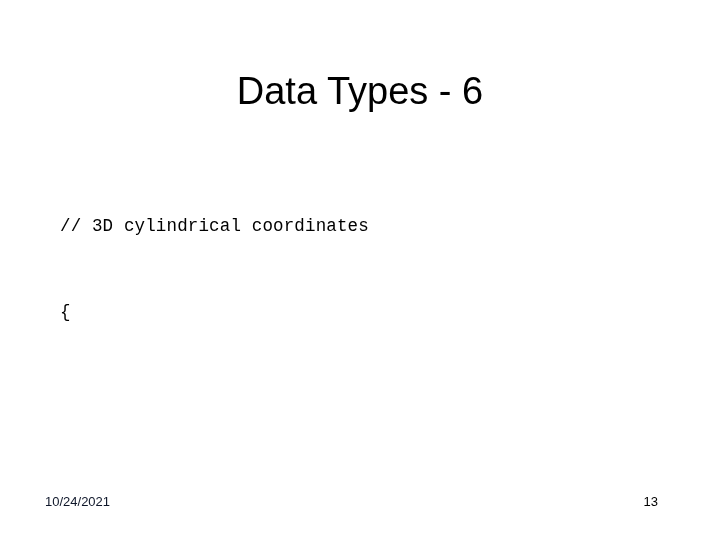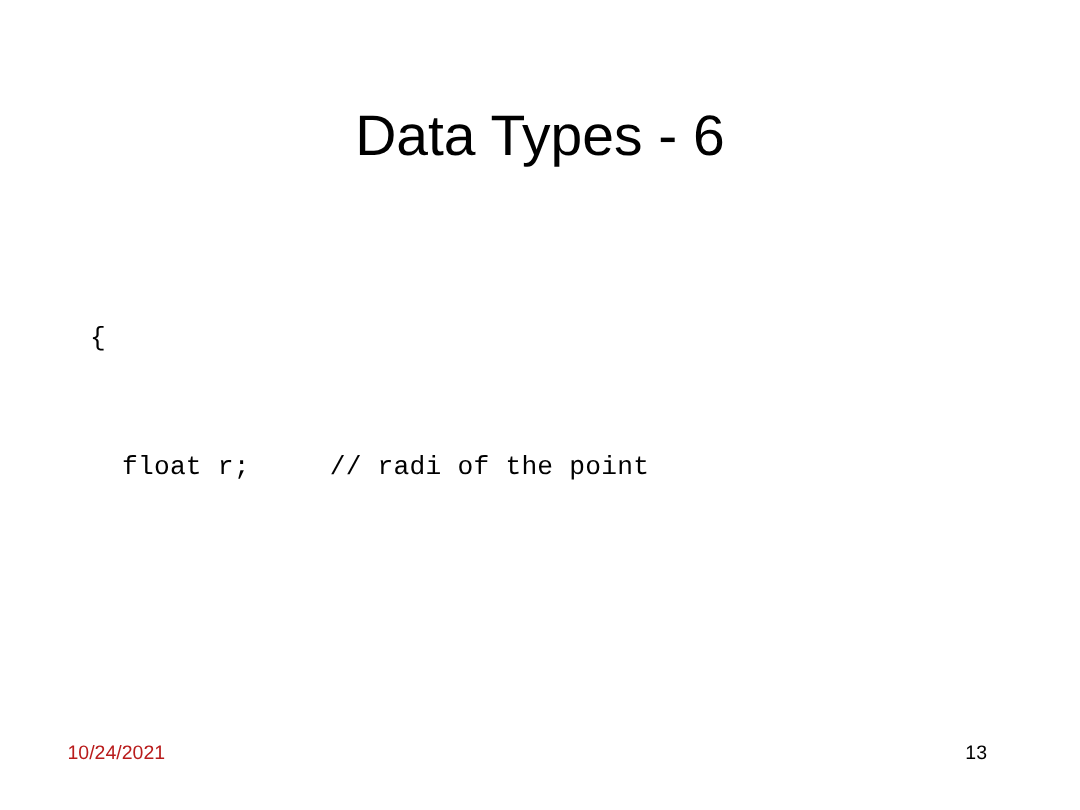--- a/index.html
+++ b/index.html
@@ -61,21 +61,21 @@
   }
 
   
   .footer-date {
     position: absolute;
     left: 45px;
     top: 494px;
     font-family: "Liberation Sans", sans-serif;
     font-size: 13px;
     line-height: 16px;
-    color: #b91c1c;
+    color: #0f172a;
     white-space: nowrap;
   }
   .footer-pagenum {
     position: absolute;
     right: 62px;
     top: 494px;
     font-family: "Liberation Sans", sans-serif;
     font-size: 13px;
     line-height: 16px;
     color: #000000;
@@ -83,22 +83,22 @@
   }
 </style>
 </head>
 <body>
 
 <div class="slide">
 
   <div class="slide-title">Data Types - 6</div>
 
   <div class="code-block">
+    <span class="code-line">// 3D cylindrical coordinates</span>
     <span class="code-line">{</span>
-    <span class="code-line">  float r;     // radi of the point</span>
     
     
     
   </div>
 
   <div class="footer-date">10/24/2021</div>
 
   <div class="footer-pagenum">13</div>
 
 </div>

